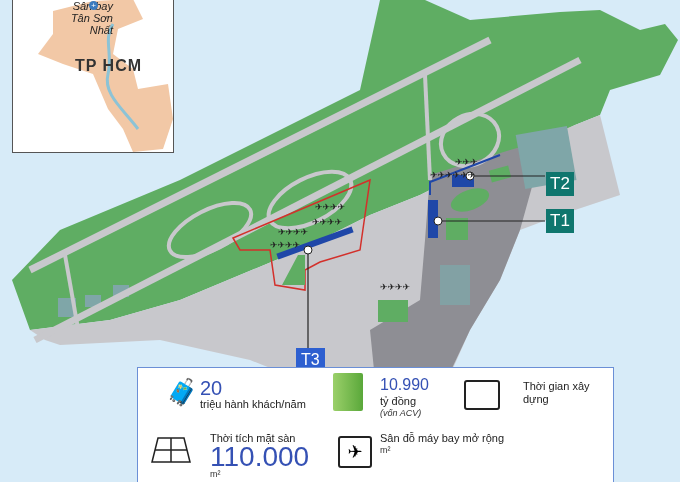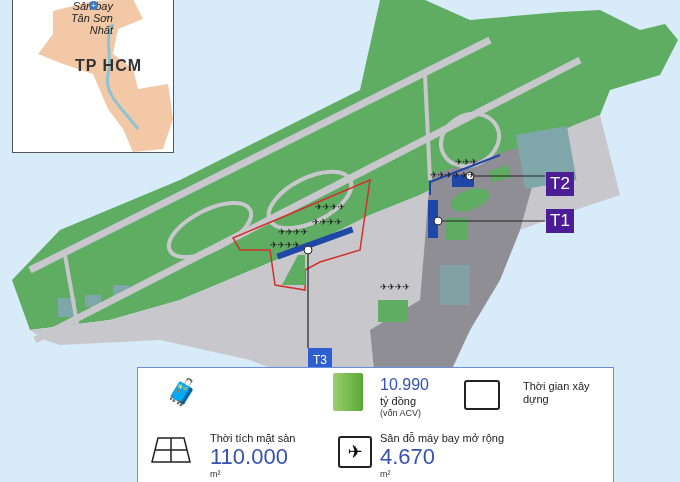--- a/index.html
+++ b/index.html
@@ -2,27 +2,27 @@
 <html><head>
 <meta charset="utf-8">
 <style>
   html,body{margin:0;padding:0;}
   body{width:680px;height:482px;overflow:hidden;background:#d7ebf8;font-family:"Liberation Sans",sans-serif;position:relative;}
   #map{position:absolute;left:0;top:0;width:680px;height:482px;}
   .inset{position:absolute;left:12px;top:-2px;width:160px;height:153px;background:#fff;border:1.5px solid #555;overflow:hidden;}
   .inset-label{position:absolute;font-size:11px;color:#222;}
   .inset-airport{left:45px;top:1px;font-style:italic;line-height:12px;text-align:right;width:55px;}
   .inset-city{left:62px;top:58px;font-size:16px;letter-spacing:1px;font-weight:bold;color:#333;}
-  .callout{position:absolute;background:#4c1d95;color:#fff;font-size:17px;line-height:24px;padding:0 4px;height:24px;}
-  .t3-tag{position:absolute;left:308px;top:348px;background:#2d5fd0;color:#fff;font-size:12px;line-height:24px;padding:0 5px;height:24px;}
+  .callout{position:absolute;background:#0f766e;color:#fff;font-size:17px;line-height:24px;padding:0 4px;height:24px;}
+  .t3-tag{position:absolute;left:296px;top:348px;background:#2d5fd0;color:#fff;font-size:16px;line-height:24px;padding:0 5px;height:24px;}
   .panel{position:absolute;left:137px;top:367px;width:475px;height:125px;background:#fff;border:1.5px solid #6b8fd6;}
   .stat{position:absolute;}
   .big{color:#3551b4;font-size:20px;line-height:20px;}
   .small{color:#222;font-size:11px;line-height:13px;}
-  .note{color:#333;font-size:9px;}
+  .note{color:#333;font-size:9px;font-style:italic;}
   .icon{position:absolute;}
 </style>
 </head>
 <body>
 
 <svg id="map" viewBox="0 0 680 482" xmlns="http://www.w3.org/2000/svg">
 
   <path d="M12 280 L60 230 L180 180 L360 90 L380 0 L425 0 L470 20 L560 12 L600 10 L640 30 L665 24 L678 40 L660 75 L610 90 L600 115 L575 125 L545 140 L515 150 L470 170 L420 195 L370 215 L300 250 L180 300 L110 320 L30 330 Z" fill="#5fad63"></path>
 
   <path d="M30 330 L110 320 L180 300 L300 250 L370 215 L420 195 L470 170 L515 150 L575 125 L600 115 L620 195 L560 215 L520 230 L500 280 L470 330 L430 420 L380 440 L340 420 L330 380 L300 380 L250 360 L160 340 L60 345 L45 340 Z" fill="#c8c8cc"></path>
@@ -89,41 +89,44 @@
   <div class="inset-label inset-city">TP HCM</div>
 </div>
 
 <div class="callout" style="left:546px;top:172px">T2</div>
 <div class="callout" style="left:546px;top:209px">T1</div>
 <div class="t3-tag">T3</div>
 
 <div class="panel">
 
   <div class="icon" style="left:28px;top:10px;font-size:26px;line-height:28px;">🧳</div>
+  <div class="stat" style="left:62px;top:10px">
+    <div class="big">20</div>
+    <div class="small">triệu hành khách/năm</div>
+  </div>
 
   <div class="icon" style="left:195px;top:5px;width:30px;height:38px;background:linear-gradient(90deg,#9bd06a,#5aa83a);border-radius:2px;"></div>
   <div class="stat" style="left:242px;top:7px">
     <div class="big" style="font-size:16px">10.990</div>
     <div class="small">tỷ đồng</div>
     <div class="note">(vốn ACV)</div>
   </div>
 
   <div class="icon" style="left:326px;top:12px;width:32px;height:26px;border:2px solid #222;border-radius:3px;"></div>
   <div class="stat" style="left:385px;top:12px">
     <div class="small">Thời gian xây dựng</div>
   </div>
 
   <svg class="icon" style="left:12px;top:68px" width="42" height="28">
     <path d="M8 2 L34 2 L40 26 L2 26 Z M21 2 L21 26 M5 14 L37 14" fill="none" stroke="#222" stroke-width="1.5"></path>
   </svg>
   <div class="stat" style="left:72px;top:64px">
     <div class="small">Thời tích mặt sàn</div>
-    <div class="big" style="font-size:22px;line-height:24px">110.000</div>
+    <div class="big" style="font-size:28px;line-height:24px">110.000</div>
     <div class="note" style="font-style:normal">m²</div>
   </div>
 
   <div class="icon" style="left:200px;top:68px;width:30px;height:28px;border:2px solid #222;border-radius:3px;text-align:center;font-size:18px;line-height:28px;">✈</div>
   <div class="stat" style="left:242px;top:64px">
     <div class="small">Sân đỗ máy bay mở rộng</div>
-    <div class="big" style="font-size:22px;line-height:24px">4.670</div>
     <div class="note" style="font-style:normal">m²</div>
   </div>
 </div>
 
 </body></html>

